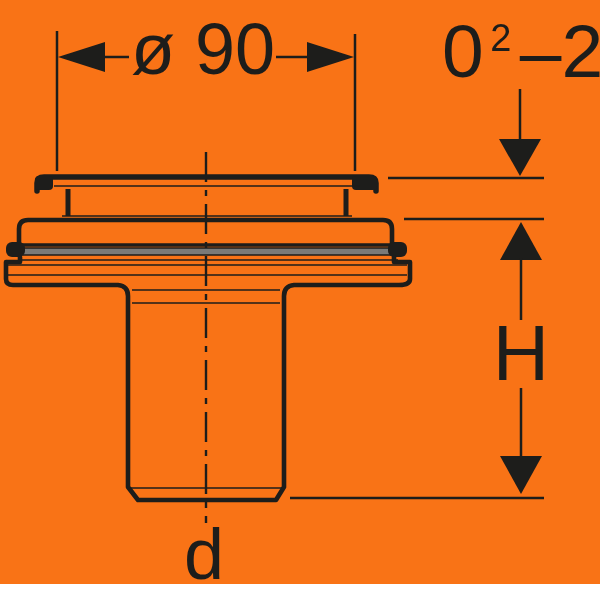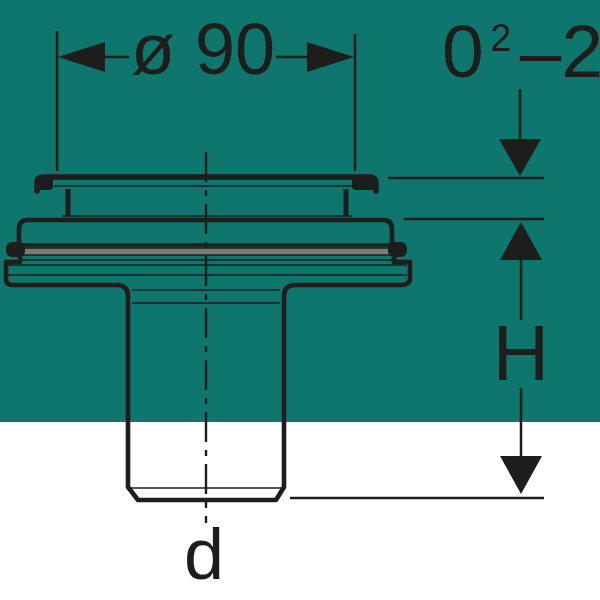--- a/index.html
+++ b/index.html
@@ -7,22 +7,22 @@
     padding:0;
     background:#ffffff;
     width:600px;
     height:600px;
     overflow:hidden;
     font-family:"Liberation Sans", sans-serif;
   }
   .stage{
     position:relative;
     width:600px;
-    height:422px;
-    background:#0f766e;
+    height:584px;
+    background:#f97316;
   }
   svg{display:block}
   .ln{stroke:#1d1d1b;fill:none;stroke-width:2.5}
   .thin{stroke:#1d1d1b;fill:none;stroke-width:1.6}
   .body-heavy{stroke:#1d1d1b;fill:none;stroke-width:4.6;stroke-linejoin:round;stroke-linecap:round}
   .body-med{stroke:#1d1d1b;fill:none;stroke-width:3.6;stroke-linecap:round}
   .plate{stroke:#1d1d1b;fill:none;stroke-width:5.5;stroke-linejoin:round;stroke-linecap:round}
   .neck{stroke:#1d1d1b;fill:none;stroke-width:5}
   .fill{fill:#1d1d1b;stroke:none}
   .gasket{fill:#7a7a78;stroke:none}

